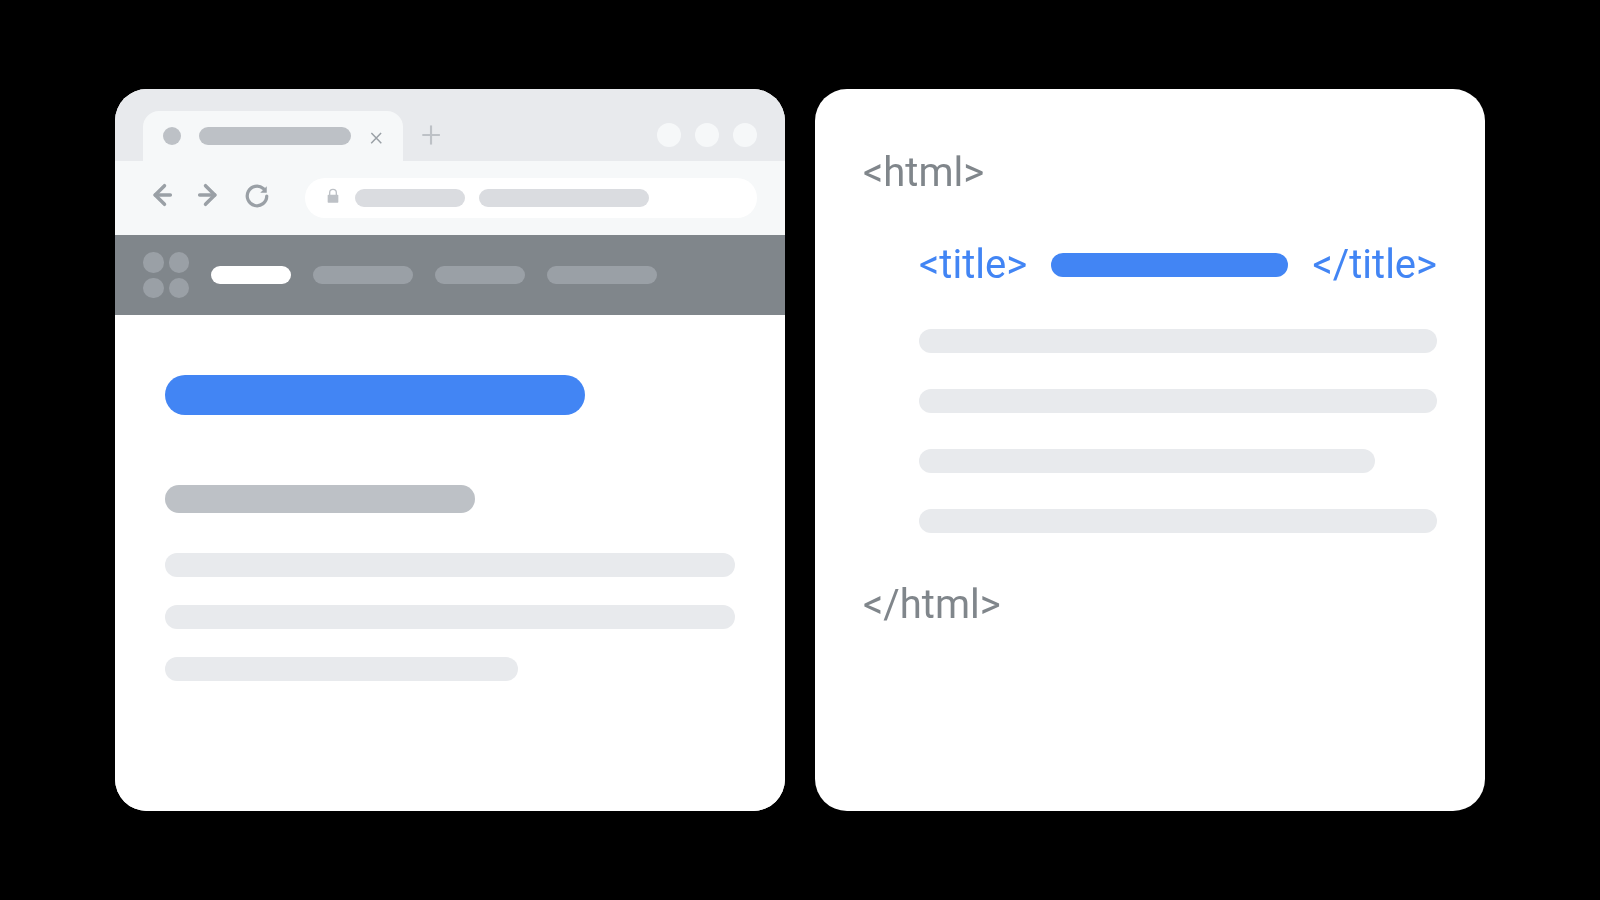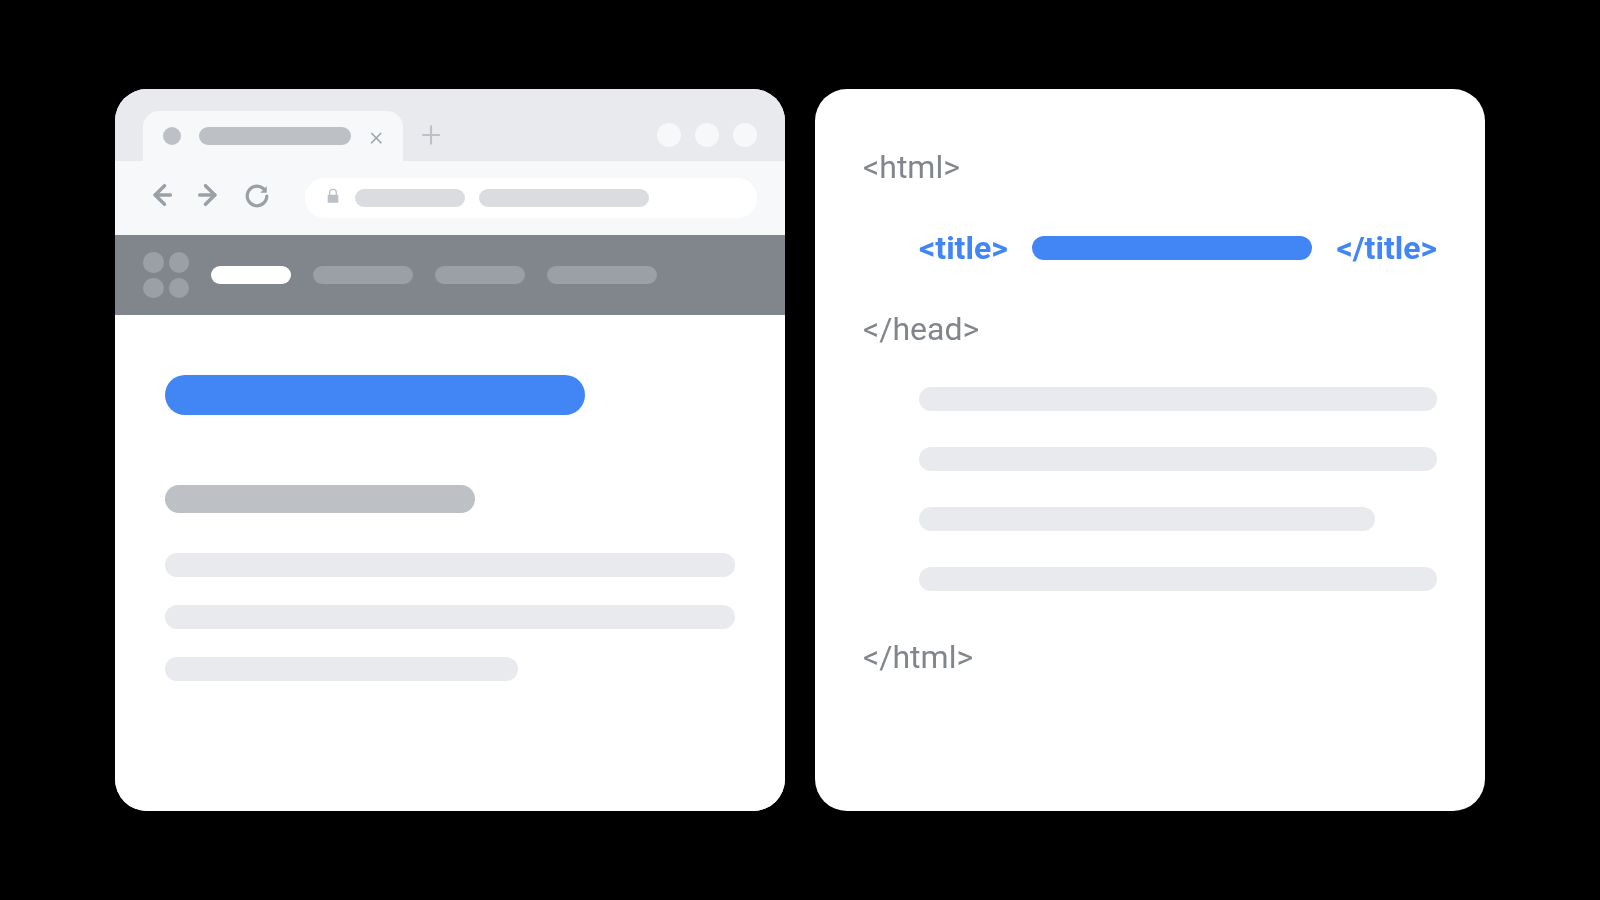--- a/index.html
+++ b/index.html
@@ -215,33 +215,33 @@
     .para-line.full { width: 100%; }
     .para-line.short { width: 62%; }
     
     
     .code-panel {
       width: 670px;
       height: 722px;
       background: #fff;
       border-radius: 32px;
       padding: 56px 48px;
-      font-size: 32px;
+      font-size: 40px;
       line-height: 1.4;
       color: #80868b;
       font-weight: 400;
     }
     
     .code-line {
       margin-bottom: 36px;
       display: flex;
       align-items: center;
     }
     
-    .code-line.indent { padding-left: 56px; font-weight: bold; }
+    .code-line.indent { padding-left: 56px; }
     
     .tag-blue { color: #4285f4; }
     
     .title-content {
       display: inline-flex;
       align-items: center;
       gap: 16px;
       flex: 1;
     }
     
@@ -344,21 +344,20 @@
 
 <div class="code-panel">
   <div class="code-line">&lt;html&gt;</div>
   <div class="code-line indent">
     <span class="title-content">
       <span class="tag-blue">&lt;title&gt;</span>
       <span class="title-fill"></span>
       <span class="tag-blue">&lt;/title&gt;</span>
     </span>
   </div>
-  <div class="code-line">&lt;/head&gt;</div>
   <div class="code-body">
     <div class="code-body-line w1"></div>
     <div class="code-body-line w2"></div>
     <div class="code-body-line w3"></div>
     <div class="code-body-line w4"></div>
   </div>
   <div class="code-line">&lt;/html&gt;</div>
 </div>
 
 </body></html>

